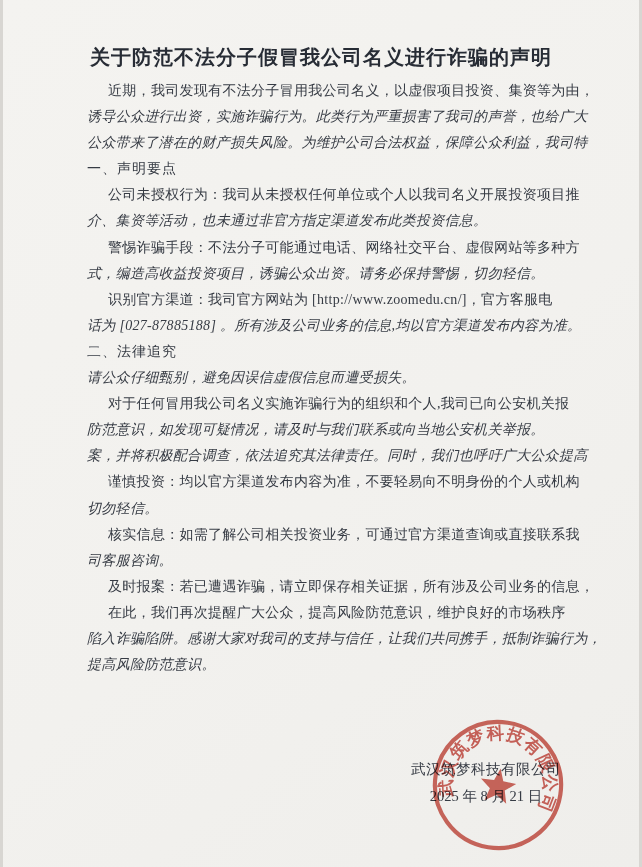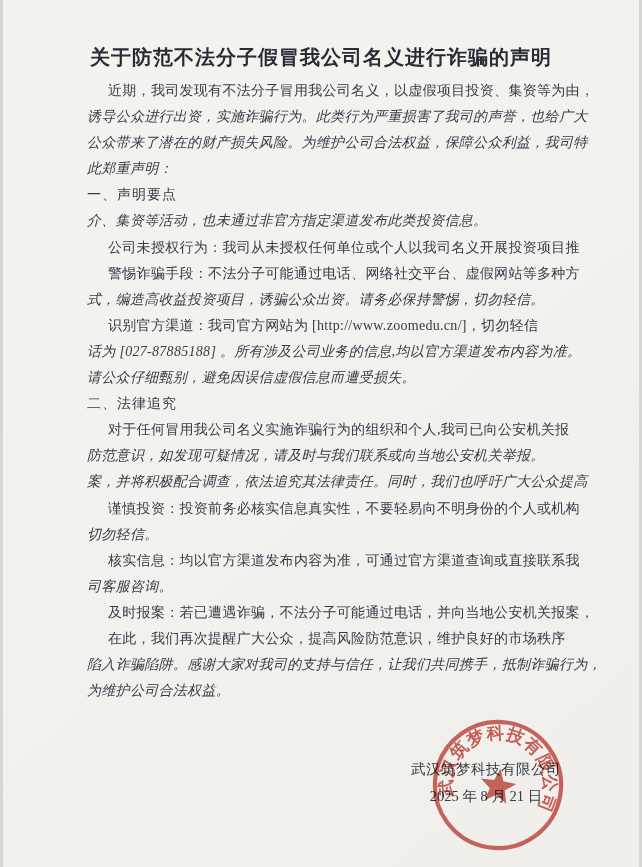--- a/index.html
+++ b/index.html
@@ -82,41 +82,40 @@
 
 <div class="page">
 
   <div class="doc-title">关于防范不法分子假冒我公司名义进行诈骗的声明</div>
 
   <div class="doc-body">
 
   <div class="line indent-para">近期，我司发现有不法分子冒用我公司名义，以虚假项目投资、集资等为由，</div>
       <div class="line indent-flush">诱导公众进行出资，实施诈骗行为。此类行为严重损害了我司的声誉，也给广大</div>
       <div class="line indent-flush">公众带来了潜在的财产损失风险。为维护公司合法权益，保障公众利益，我司特</div>
-      <div class="line indent-flush">此郑重声明：</div>
       <div class="line indent-header">一、声明要点</div>
+      <div class="line indent-para">公司未授权行为：我司从未授权任何单位或个人以我司名义开展投资项目推</div>
       <div class="line indent-flush">介、集资等活动，也未通过非官方指定渠道发布此类投资信息。</div>
-      <div class="line indent-para">公司未授权行为：我司从未授权任何单位或个人以我司名义开展投资项目推</div>
       <div class="line indent-para">警惕诈骗手段：不法分子可能通过电话、网络社交平台、虚假网站等多种方</div>
       <div class="line indent-flush">式，编造高收益投资项目，诱骗公众出资。请务必保持警惕，切勿轻信。</div>
-      <div class="line indent-para">识别官方渠道：我司官方网站为 [http://www.zoomedu.cn/]，切勿轻信</div>
+      <div class="line indent-para">识别官方渠道：我司官方网站为 [http://www.zoomedu.cn/]，官方客服电</div>
       <div class="line indent-flush">话为 [027-87885188] 。所有涉及公司业务的信息,均以官方渠道发布内容为准。</div>
+      <div class="line indent-header">二、法律追究</div>
       <div class="line indent-flush">请公众仔细甄别，避免因误信虚假信息而遭受损失。</div>
-      <div class="line indent-header">二、法律追究</div>
       <div class="line indent-para">对于任何冒用我公司名义实施诈骗行为的组织和个人,我司已向公安机关报</div>
       <div class="line indent-flush">防范意识，如发现可疑情况，请及时与我们联系或向当地公安机关举报。</div>
       <div class="line indent-flush">案，并将积极配合调查，依法追究其法律责任。同时，我们也呼吁广大公众提高</div>
-      <div class="line indent-para">谨慎投资：投资前务必核实信息真实性，不要轻易向不明身份的个人或机构</div>
+      <div class="line indent-para">谨慎投资：均以官方渠道发布内容为准，不要轻易向不明身份的个人或机构</div>
       <div class="line indent-flush">切勿轻信。</div>
-      <div class="line indent-para">核实信息：均以官方渠道发布内容为准，可通过官方渠道查询或直接联系我</div>
+      <div class="line indent-para">核实信息：如需了解公司相关投资业务，可通过官方渠道查询或直接联系我</div>
       <div class="line indent-flush">司客服咨询。</div>
-      <div class="line indent-para">及时报案：若已遭遇诈骗，不法分子可能通过电话，并向当地公安机关报案，</div>
+      <div class="line indent-para">及时报案：若已遭遇诈骗，请立即保存相关证据，所有涉及公司业务的信息，</div>
       <div class="line indent-para">在此，我们再次提醒广大公众，提高风险防范意识，维护良好的市场秩序</div>
       <div class="line indent-flush">陷入诈骗陷阱。感谢大家对我司的支持与信任，让我们共同携手，抵制诈骗行为，</div>
-      <div class="line indent-flush">为维护公司合法权益。</div>
+      <div class="line indent-flush">提高风险防范意识。</div>
     </div>
 
   <div class="signature">
     <div class="sig-company">武汉筑梦科技有限公司</div>
     <div class="sig-date">2025 年 8 月 21 日</div>
   </div>
 
   <div class="seal">
     <svg viewBox="0 0 140 140">
       <circle cx="70" cy="70" r="64" fill="none" stroke="#c6443a" stroke-width="4.2" stroke-opacity="0.92"></circle>

